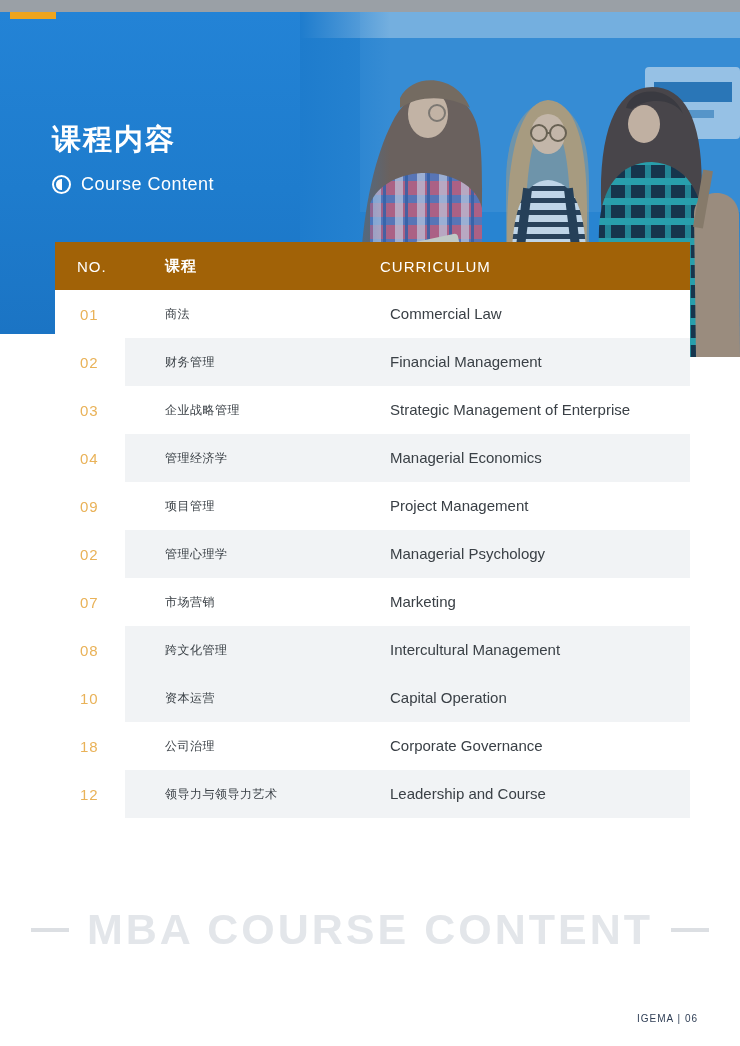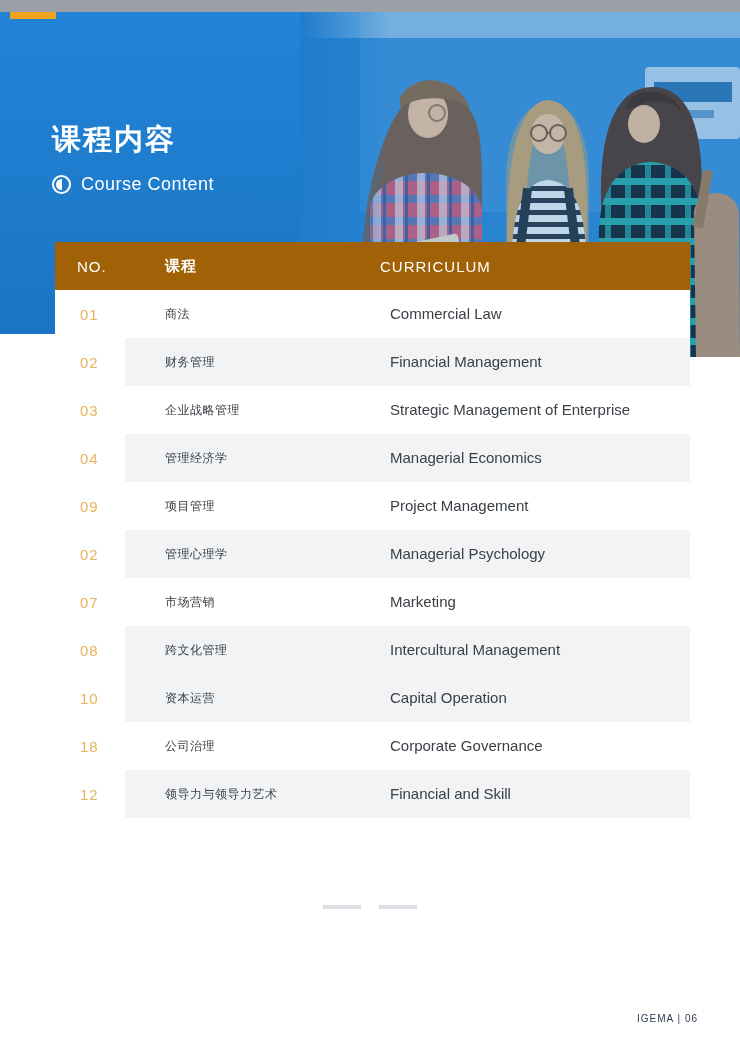--- a/index.html
+++ b/index.html
@@ -186,26 +186,27 @@
         <div class="trow">
 
       <span class="no">18</span>
       <span class="zh">公司治理</span>
       <span class="en">Corporate Governance</span>
     </div>
         <div class="trow alt">
       <div class="band"></div>
       <span class="no">12</span>
       <span class="zh">领导力与领导力艺术</span>
-      <span class="en">Financial and Skill</span>
+      <span class="en">Leadership and Course</span>
     </div>
       </div>
   </div>
 
   <div class="watermark">
     <span class="wm-dash"></span>
+    <span class="wm-text">MBA COURSE CONTENT</span>
     <span class="wm-dash"></span>
   </div>
 
   <div class="footer">IGEMA | 06</div>
   <div class="bottom-bar"></div>
 
 </div>
 
 </body></html>

